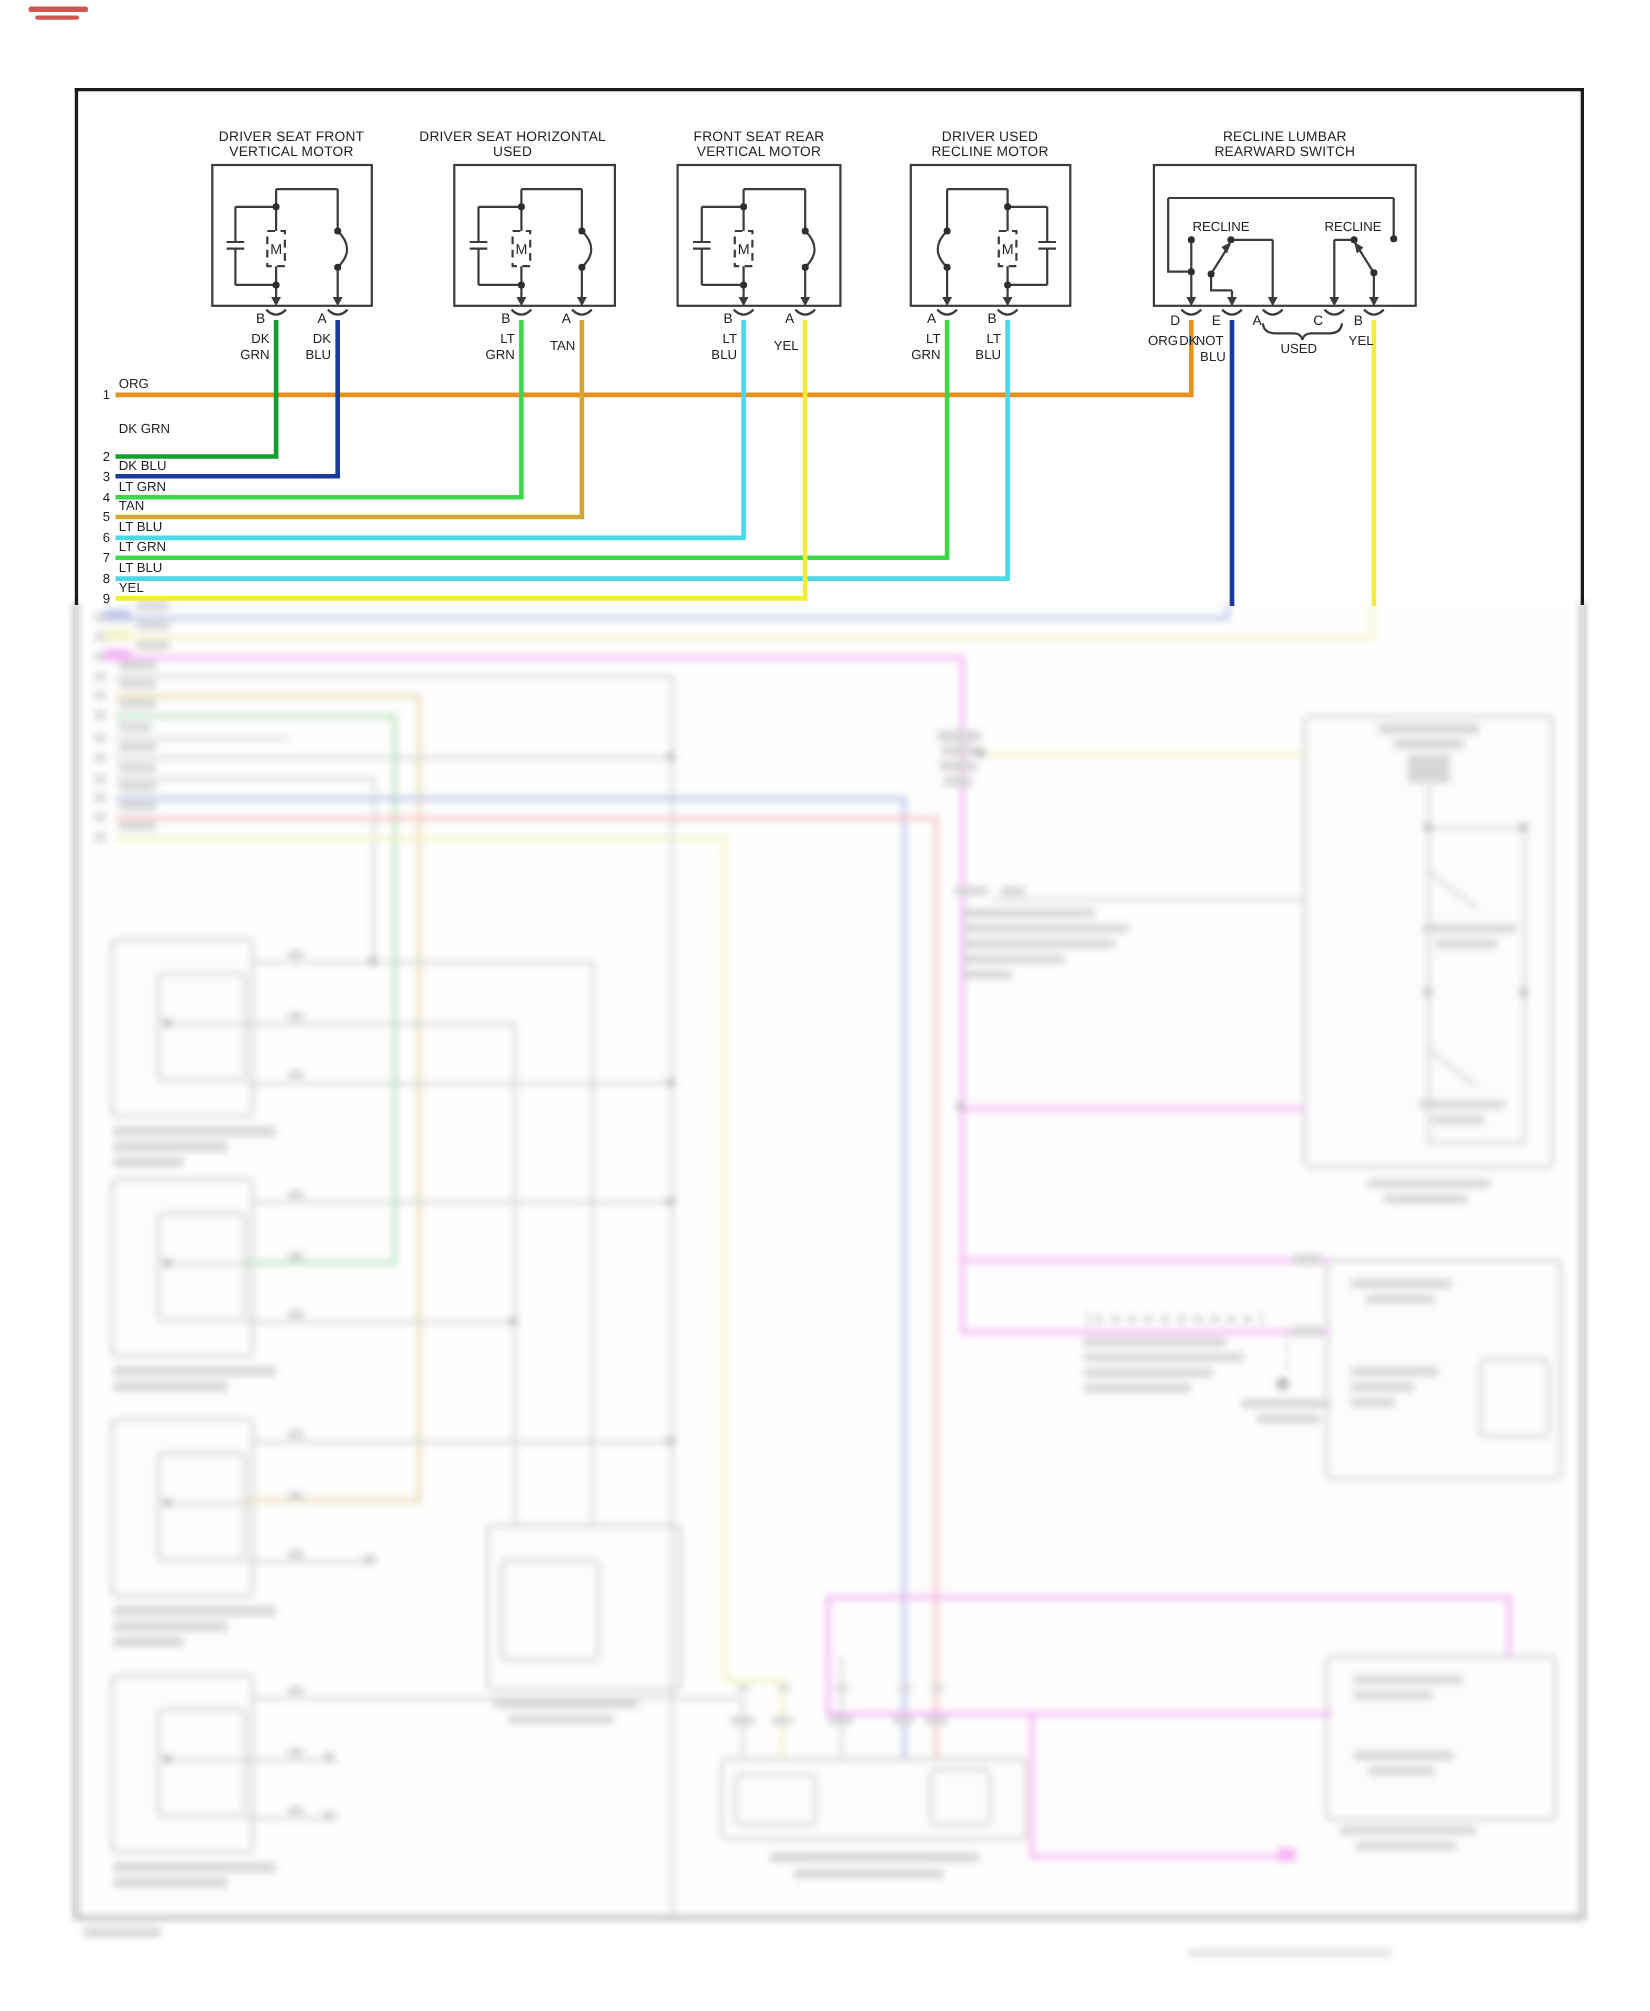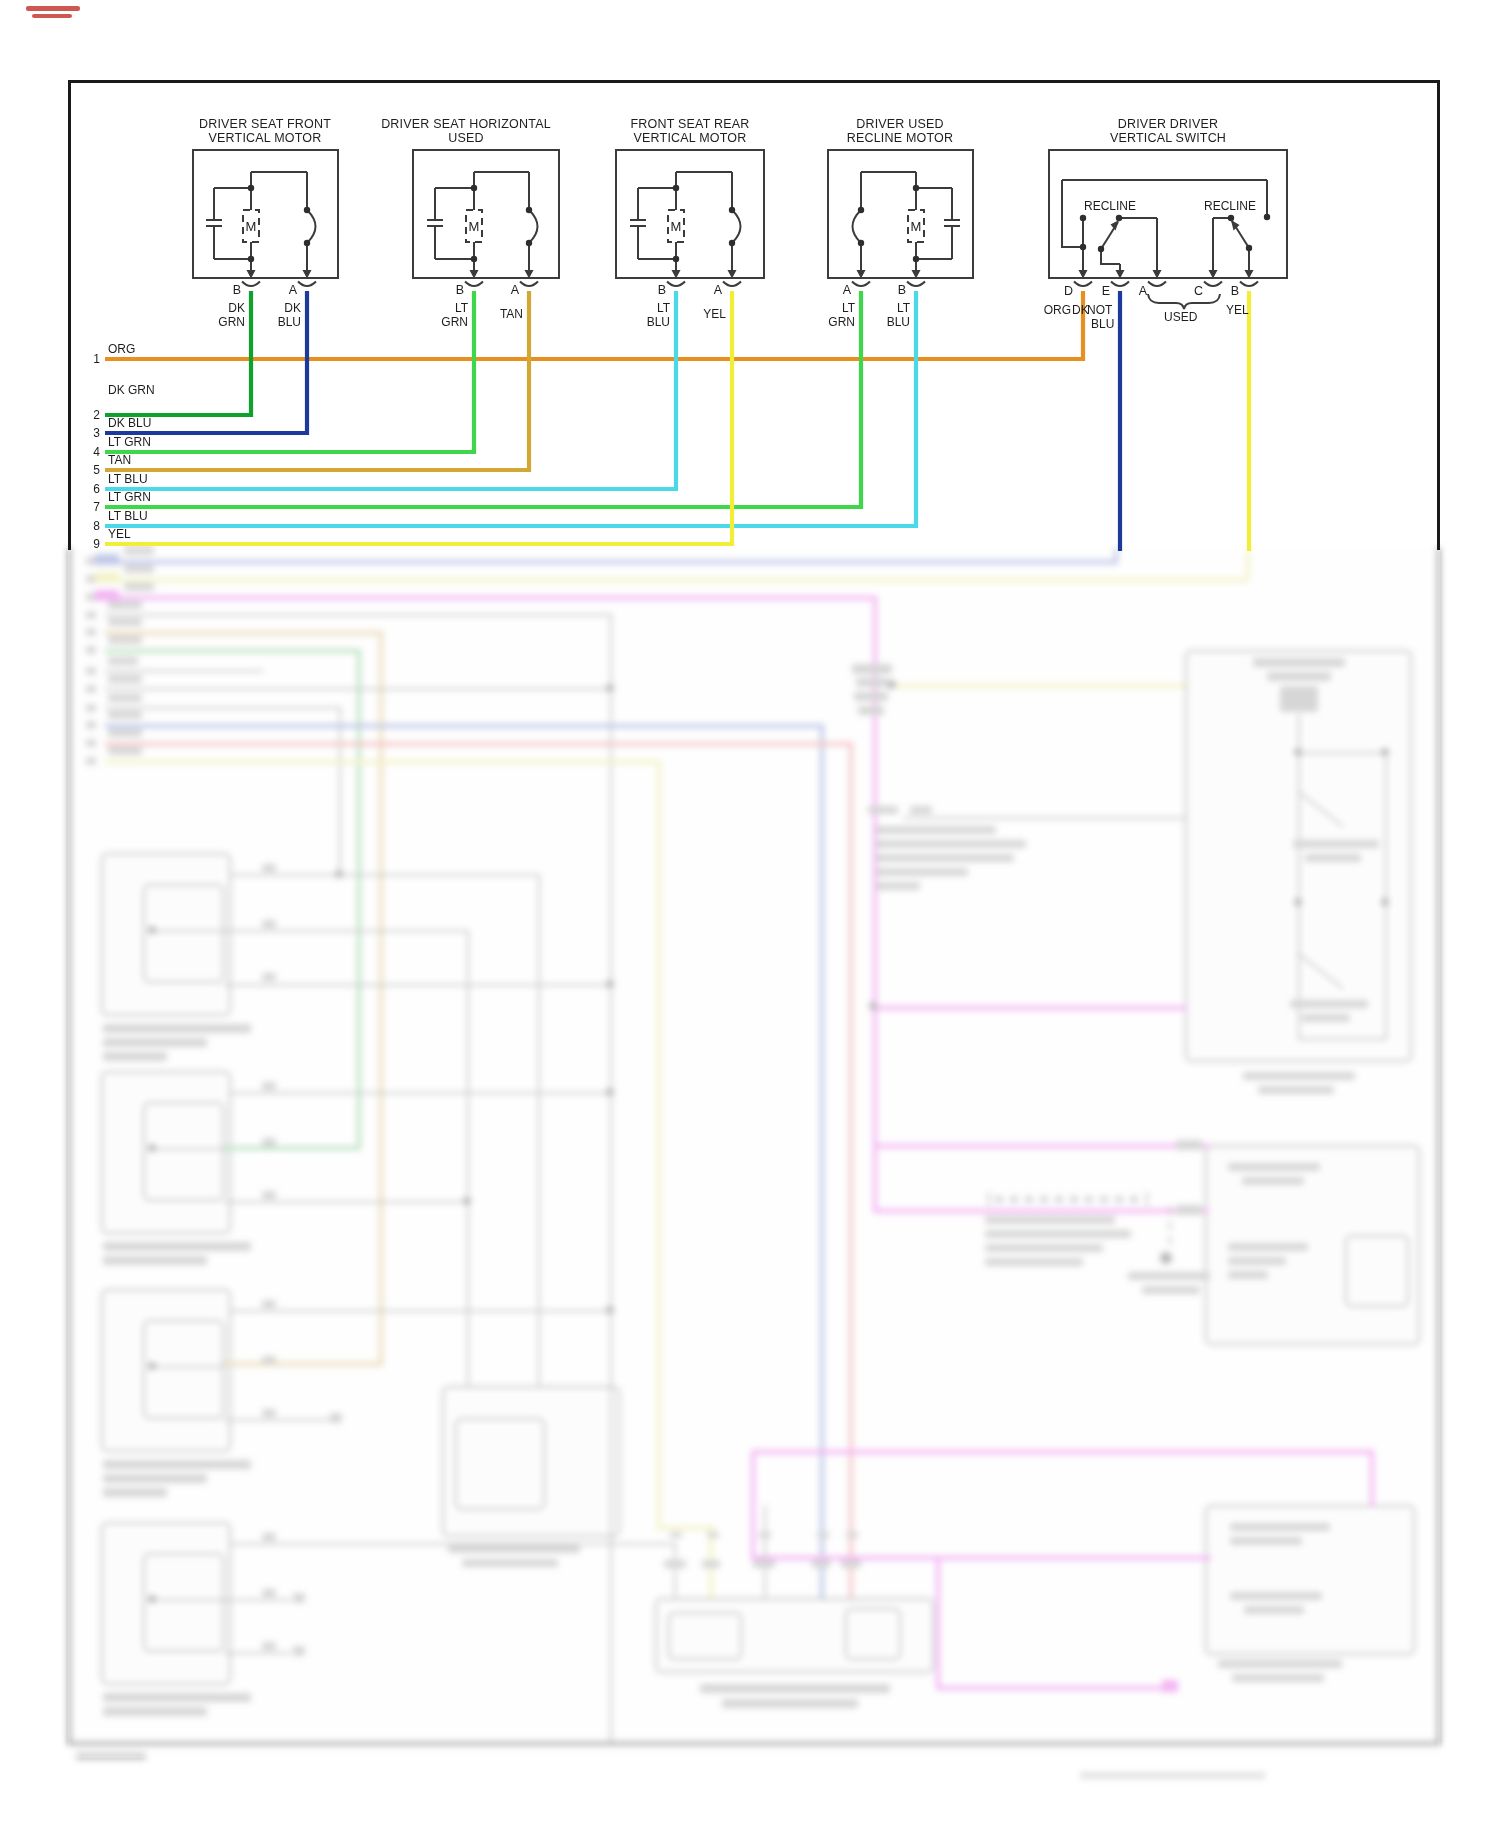--- a/index.html
+++ b/index.html
@@ -373,22 +373,22 @@
   </div>
 <div class="t title" style="left:580px;top:117px">
     <span style="display:block">FRONT SEAT REAR</span>
     <span style="display:block">VERTICAL MOTOR</span>
   </div>
 <div class="t title" style="left:790px;top:117px">
     <span style="display:block">DRIVER USED</span>
     <span style="display:block">RECLINE MOTOR</span>
   </div>
 <div class="t title" style="left:1058px;top:117px">
-    <span style="display:block">DRIVER DRIVER</span>
-    <span style="display:block">VERTICAL SWITCH</span>
+    <span style="display:block">RECLINE LUMBAR</span>
+    <span style="display:block">REARWARD SWITCH</span>
   </div>
 
 <div class="t" style="left:243px;top:219px;width:16px;text-align:center;font-size:13px">M</div>
 <div class="t" style="left:466px;top:219px;width:16px;text-align:center;font-size:13px">M</div>
 <div class="t" style="left:668px;top:219px;width:16px;text-align:center;font-size:13px">M</div>
 <div class="t" style="left:908px;top:219px;width:16px;text-align:center;font-size:13px">M</div>
 
 <div class="t sw" style="left:1074px;top:200px">RECLINE</div>
 <div class="t sw" style="left:1194px;top:200px">RECLINE</div>
 

